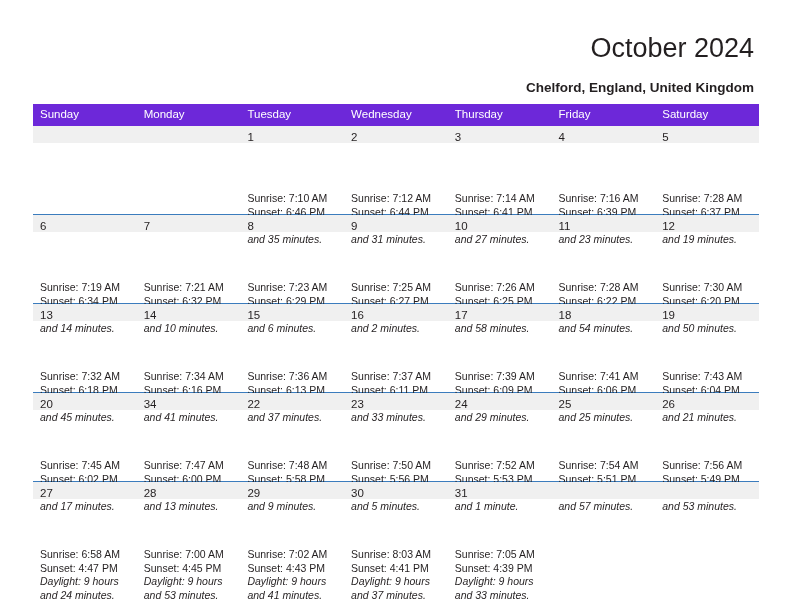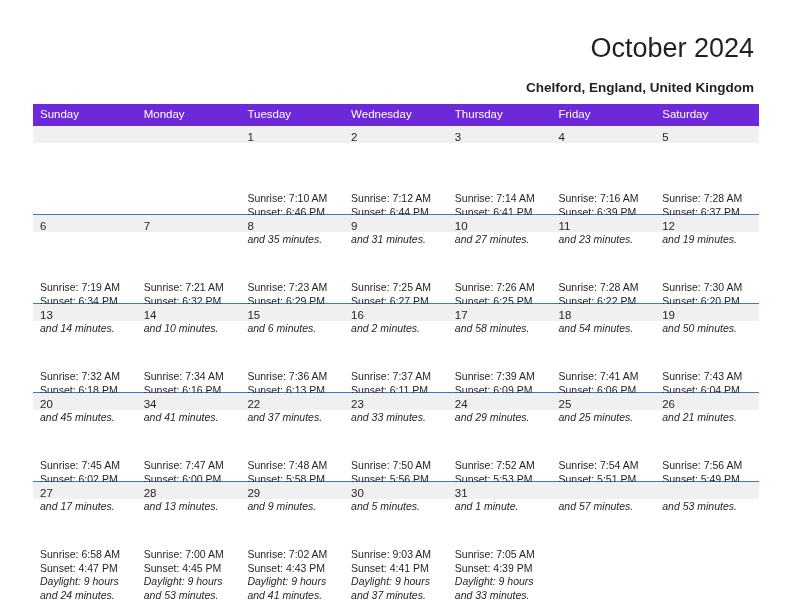--- a/index.html
+++ b/index.html
@@ -483,21 +483,21 @@
                 <div>Sunrise: 7:02 AM</div>
                 <div>Sunset: 4:43 PM</div>
                 <div class="daylight">Daylight: 9 hours and 41 minutes.</div>
               </div>
             </div>
           </td>
           <td>
             <div class="daycell">
               <div class="daynum-band"><span class="daynum">30</span></div>
               <div class="info">
-                <div>Sunrise: 9:03 AM</div>
+                <div>Sunrise: 8:03 AM</div>
                 <div>Sunset: 4:41 PM</div>
                 <div class="daylight">Daylight: 9 hours and 37 minutes.</div>
               </div>
             </div>
           </td>
           <td>
             <div class="daycell">
               <div class="daynum-band"><span class="daynum">31</span></div>
               <div class="info">
                 <div>Sunrise: 7:05 AM</div>

